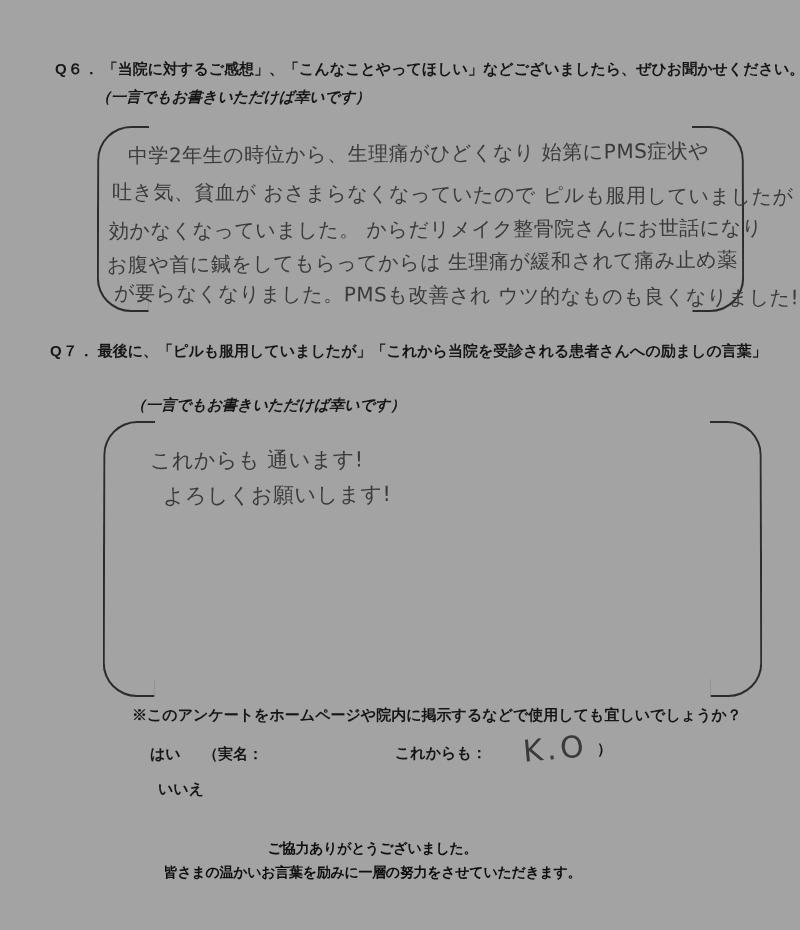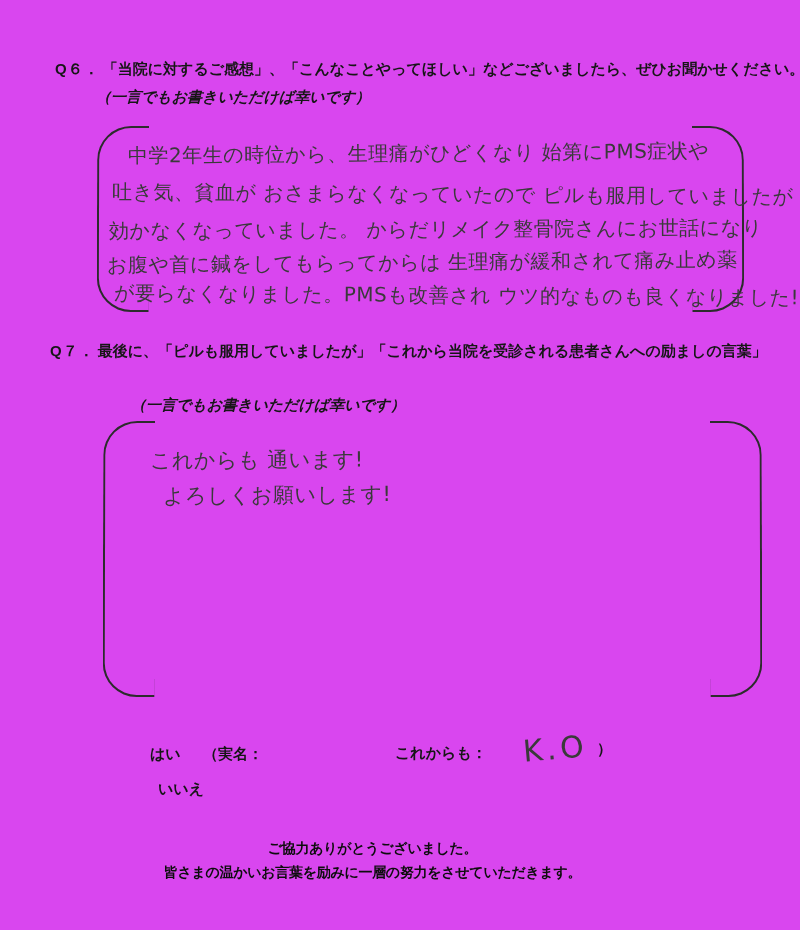--- a/index.html
+++ b/index.html
@@ -1,18 +1,18 @@
 <!DOCTYPE html>
 <html><head>
 <meta charset="utf-8">
 <style>
   html,body { margin:0; padding:0; background:#e8e8e8; }
   .page {
     position:relative; width:800px; height:930px; margin:0 auto;
-    background:#d946ef; overflow:hidden;
+    background:#a3a3a3; overflow:hidden;
     font-family:"Liberation Sans", sans-serif; color:#161616;
   }
   .print { position:absolute; font-weight:700; font-size:15px; white-space:nowrap; color:#161616; }
   .note  { font-style:italic; }
   .qnum  { margin-right:3px; letter-spacing:1px; }
   .hand {
     position:absolute; white-space:nowrap; color:#3a3a3a;
     font-weight:400; font-size:20px; letter-spacing:0.5px;
     font-family:"DejaVu Sans", sans-serif;
   }
@@ -49,20 +49,21 @@
     <span class="qnum">Q７．</span><span>最後に、「ピルも服用していましたが」「これから当院を受診される患者さんへの励ましの言葉」</span>
   </div>
   <div class="print note" style="left:131px; top:396px;">（一言でもお書きいただけば幸いです）</div>
 
   <div class="bracket left" style="left:103px; top:421px; width:52px; height:276px;"></div>
   <div class="bracket right" style="left:710px; top:421px; width:52px; height:276px;"></div>
 
   <div class="hand r-c" style="left:150px; top:446px; font-size:21px;">これからも 通います!</div>
   <div class="hand r-a" style="left:163px; top:481px; font-size:21px;">よろしくお願いします!</div>
 
+  <div class="print" style="left:132px; top:706px;">※このアンケートをホームページや院内に掲示するなどで使用しても宜しいでしょうか？</div>
 
   <div class="print" style="left:150px; top:745px;">はい</div>
   <div class="print" style="left:203px; top:745px;">（実名：</div>
   <div class="print" style="left:395px; top:744px;">これからも：</div>
   <div class="hand initial-hand" style="left:523px; top:731px;">K.O</div>
   <div class="print" style="left:597px; top:740px;">）</div>
   <div class="print" style="left:158px; top:780px;">いいえ</div>
 
   <div class="footer-line" style="top:864px;">皆さまの温かいお言葉を励みに一層の努力をさせていただきます。</div>
   <div class="footer-line" style="top:840px;">ご協力ありがとうございました。</div>

